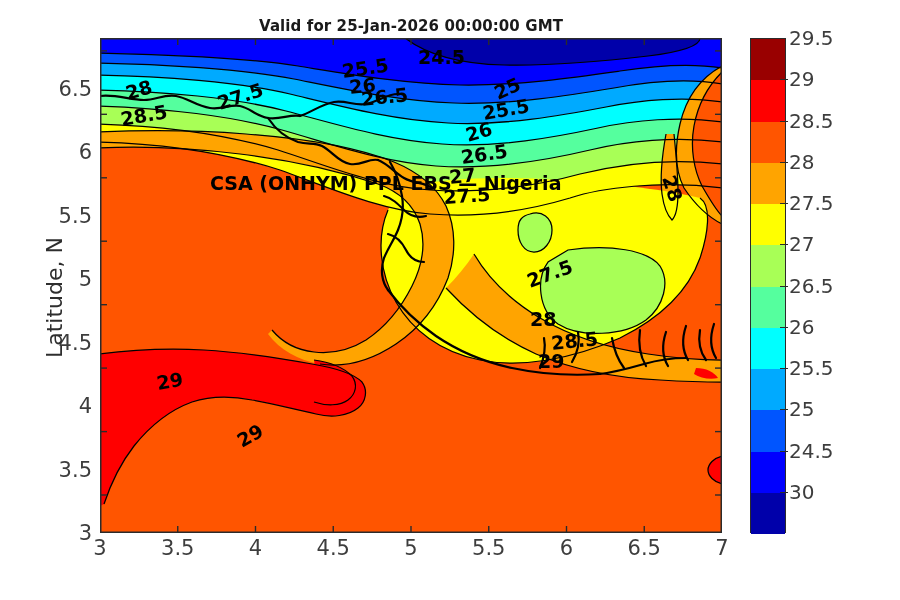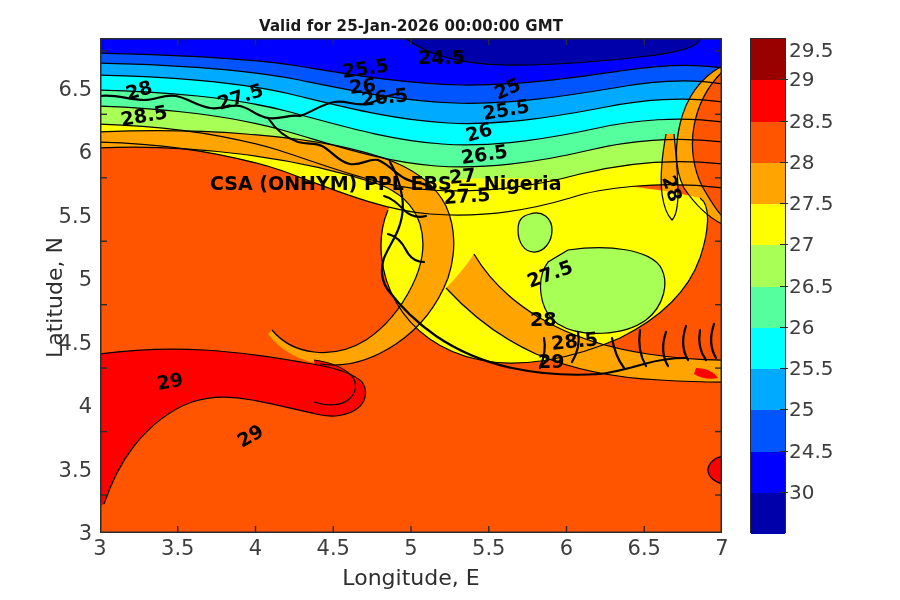--- a/index.html
+++ b/index.html
@@ -287,39 +287,38 @@
   <div class="xtick-label" style="left:77.75px">3.5</div>
   <div class="xtick-label" style="left:155.5px">4</div>
   <div class="xtick-label" style="left:233.25px">4.5</div>
   <div class="xtick-label" style="left:311px">5</div>
   <div class="xtick-label" style="left:388.75px">5.5</div>
   <div class="xtick-label" style="left:466.5px">6</div>
   <div class="xtick-label" style="left:544.25px">6.5</div>
   <div class="xtick-label" style="left:622px">7</div>
 </div>
 
-<div class="xaxis-title">Longitude, E</div>
 <div class="yaxis-title">Latitude, N</div>
 
 <div class="cbar-wrap" id="cbar">
       <div class="cbar-band" style="background: rgb(153, 0, 0); height: 41.25px;"></div>
       <div class="cbar-band" style="background: rgb(255, 0, 0); height: 41.25px;"></div>
       <div class="cbar-band" style="background: rgb(255, 85, 0); height: 41.25px;"></div>
       <div class="cbar-band" style="background: rgb(255, 164, 0); height: 41.25px;"></div>
       <div class="cbar-band" style="background: rgb(255, 255, 0); height: 41.25px;"></div>
       <div class="cbar-band" style="background: rgb(168, 255, 86); height: 41.25px;"></div>
       <div class="cbar-band" style="background: rgb(85, 255, 158); height: 41.25px;"></div>
       <div class="cbar-band" style="background: rgb(0, 255, 255); height: 41.25px;"></div>
       <div class="cbar-band" style="background: rgb(0, 170, 255); height: 41.25px;"></div>
       <div class="cbar-band" style="background: rgb(0, 85, 255); height: 41.25px;"></div>
       <div class="cbar-band" style="background: rgb(0, 0, 255); height: 41.25px;"></div>
       <div class="cbar-band" style="background: rgb(0, 0, 170); height: 41.25px;"></div>
     </div>
 <div class="cbar-ticks" id="cbarticks">
-      <div class="cbar-tick-label" style="top: 12px;">29.5</div>
+      <div class="cbar-tick-label" style="top: 0px;">29.5</div>
       <div class="cbar-tick-label" style="top: 41.25px;">29</div>
       <div class="cbar-tick-label" style="top: 82.5px;">28.5</div>
       <div class="cbar-tick-label" style="top: 123.75px;">28</div>
       <div class="cbar-tick-label" style="top: 165px;">27.5</div>
       <div class="cbar-tick-label" style="top: 206.25px;">27</div>
       <div class="cbar-tick-label" style="top: 247.5px;">26.5</div>
       <div class="cbar-tick-label" style="top: 288.75px;">26</div>
       <div class="cbar-tick-label" style="top: 330px;">25.5</div>
       <div class="cbar-tick-label" style="top: 371.25px;">25</div>
       <div class="cbar-tick-label" style="top: 412.5px;">24.5</div>

